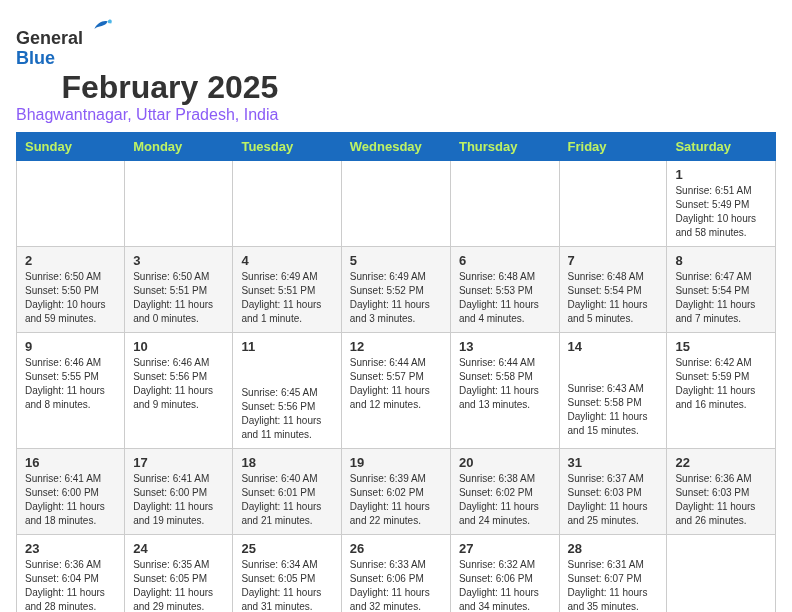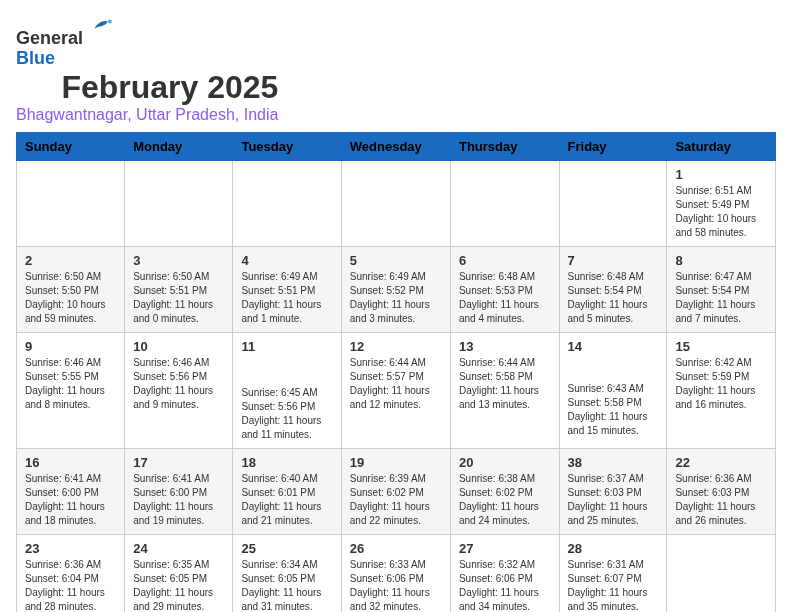--- a/index.html
+++ b/index.html
@@ -45,21 +45,21 @@
       font-size: 16px;
       color: #8b5cf6;
     }
     .calendar {
       width: 100%;
       border-collapse: collapse;
       border: 1px solid #ccc;
     }
     .calendar th {
       background-color: #1a6bbf;
-      color: #000000;
+      color: #bef264;
       font-size: 13px;
       font-weight: bold;
       padding: 6px 8px;
       text-align: left;
       border: 1px solid #1a6bbf;
     }
     .calendar td {
       vertical-align: top;
       padding: 6px 8px;
       border: 1px solid #ccc;
@@ -270,21 +270,21 @@
 and 22 minutes.</div>
         </td>
         <td>
           <span class="day-number">20</span>
           <div class="day-info" style="white-space: pre-line;">Sunrise: 6:38 AM
 Sunset: 6:02 PM
 Daylight: 11 hours
 and 24 minutes.</div>
         </td>
         <td>
-          <span class="day-number">38</span>
+          <span class="day-number">31</span>
           <div class="day-info" style="white-space: pre-line;">Sunrise: 6:37 AM
 Sunset: 6:03 PM
 Daylight: 11 hours
 and 25 minutes.</div>
         </td>
         <td>
           <span class="day-number">22</span>
           <div class="day-info" style="white-space: pre-line;">Sunrise: 6:36 AM
 Sunset: 6:03 PM
 Daylight: 11 hours

